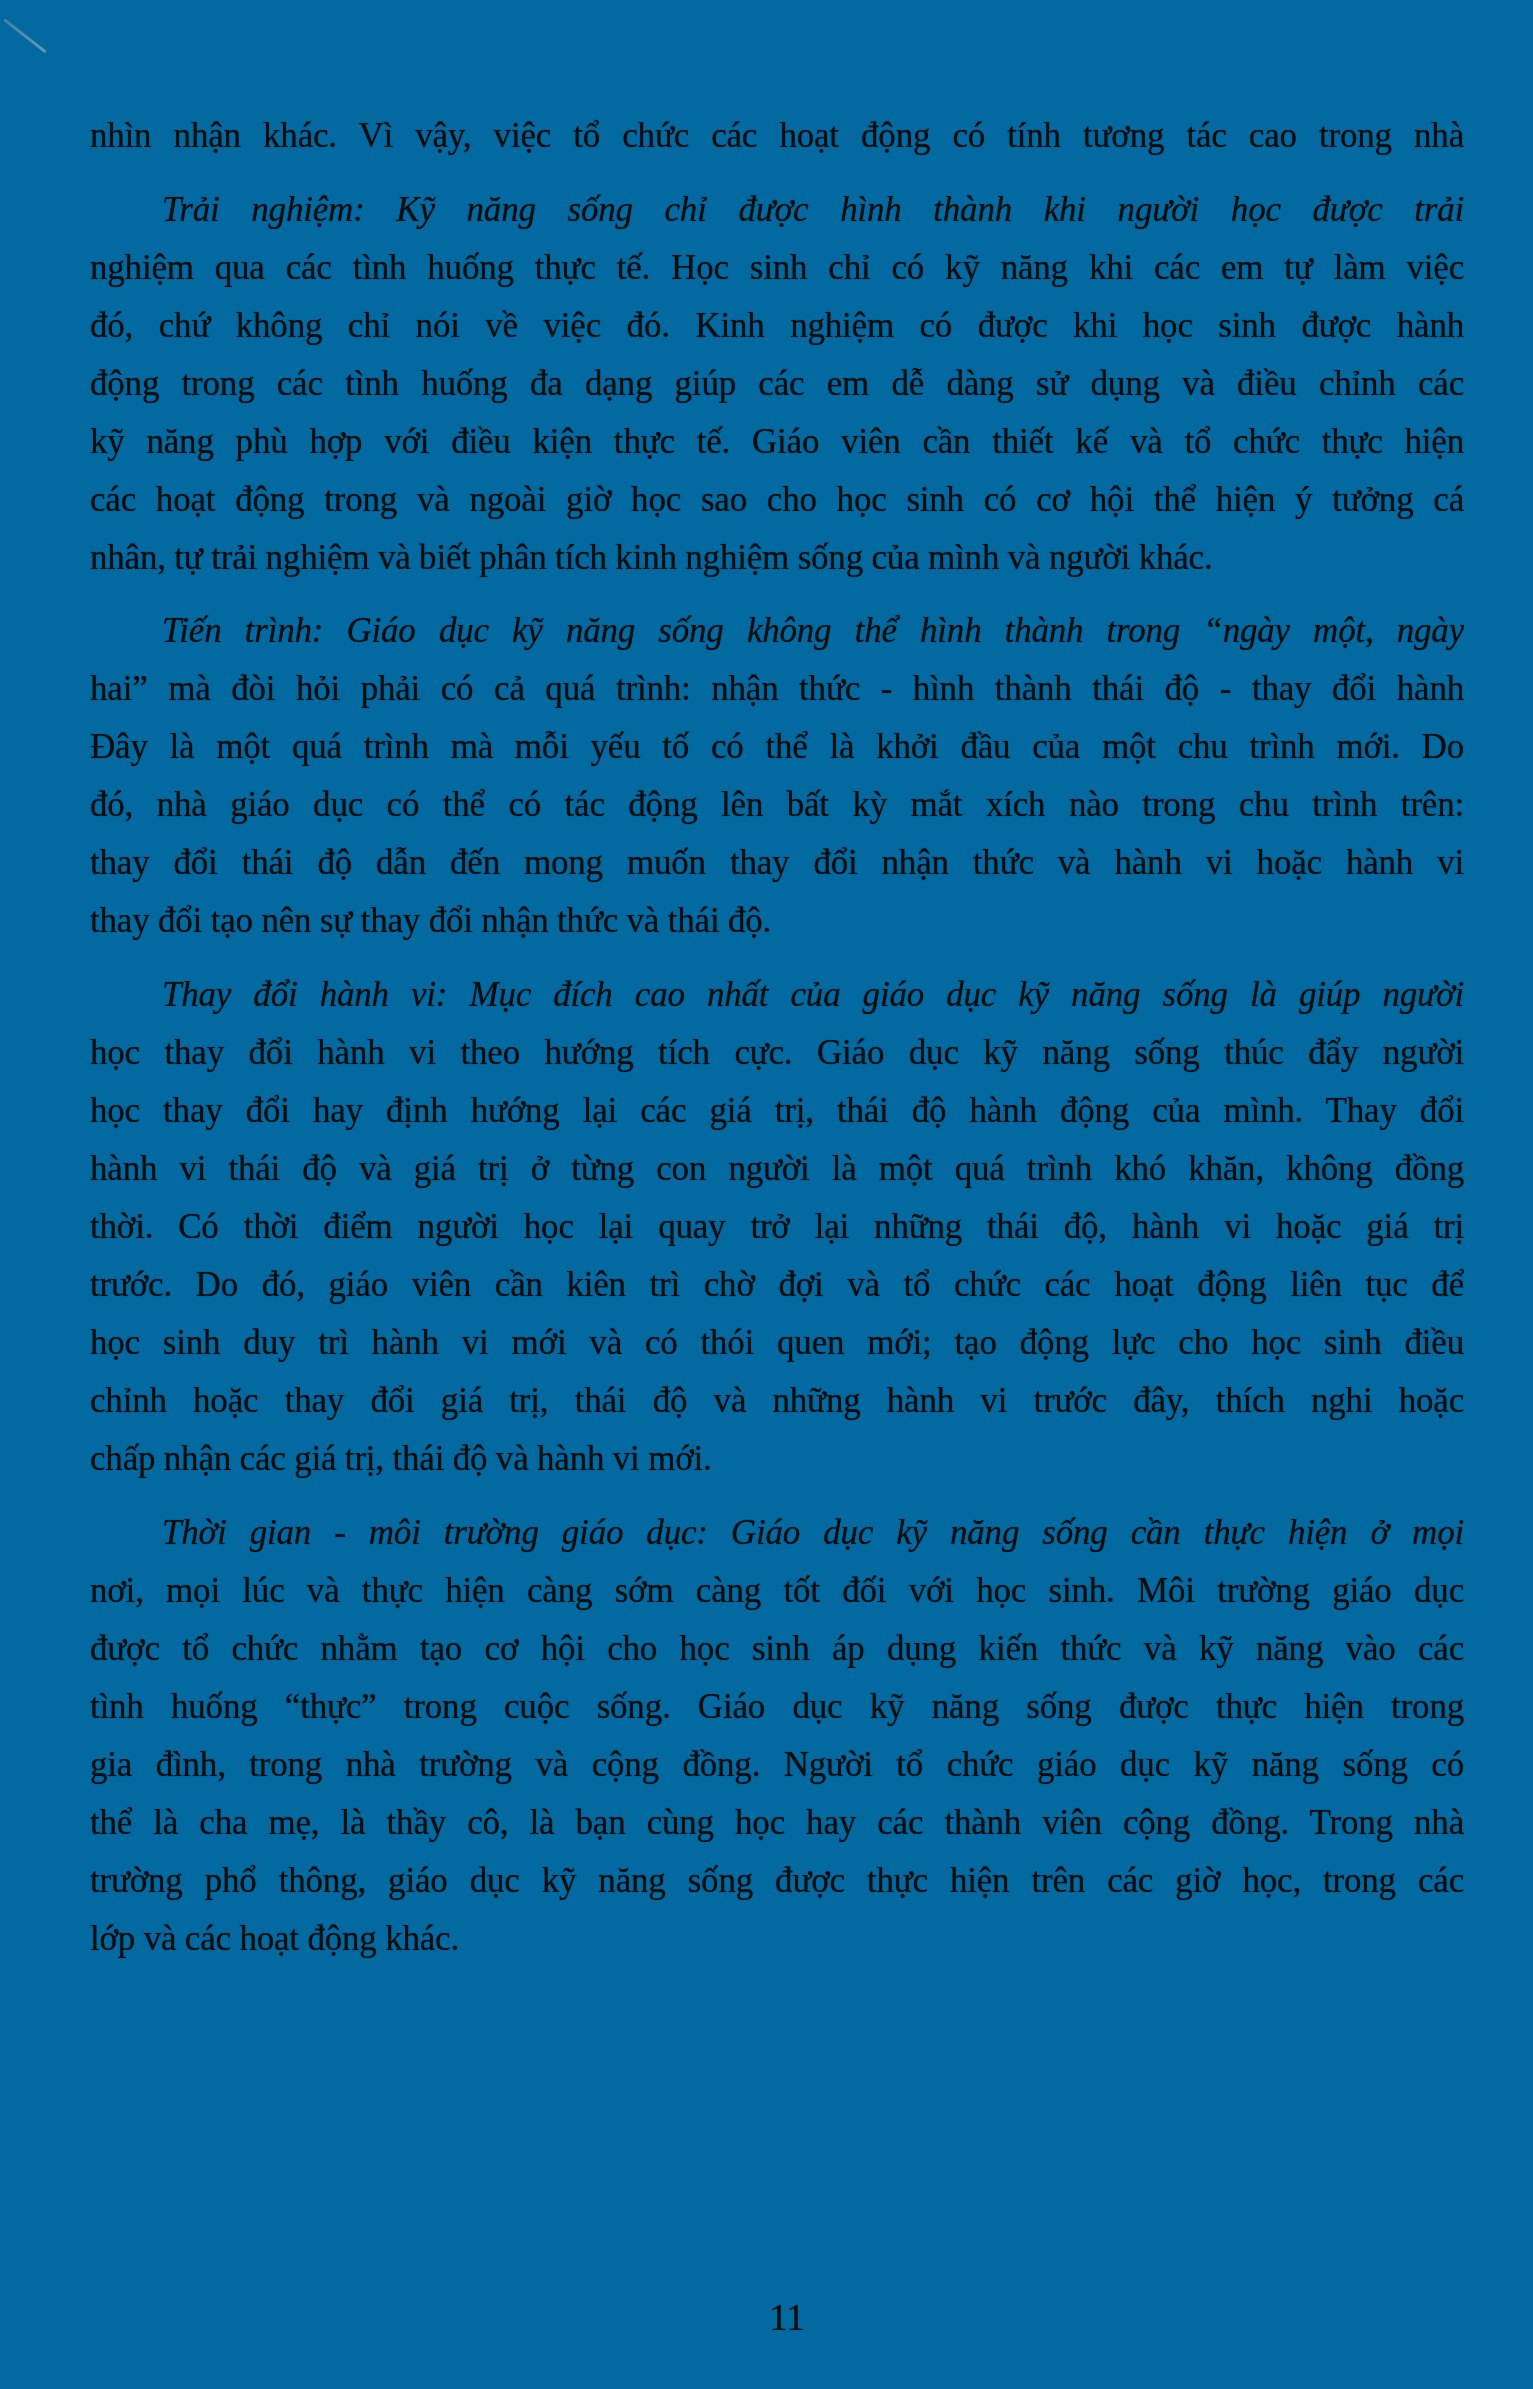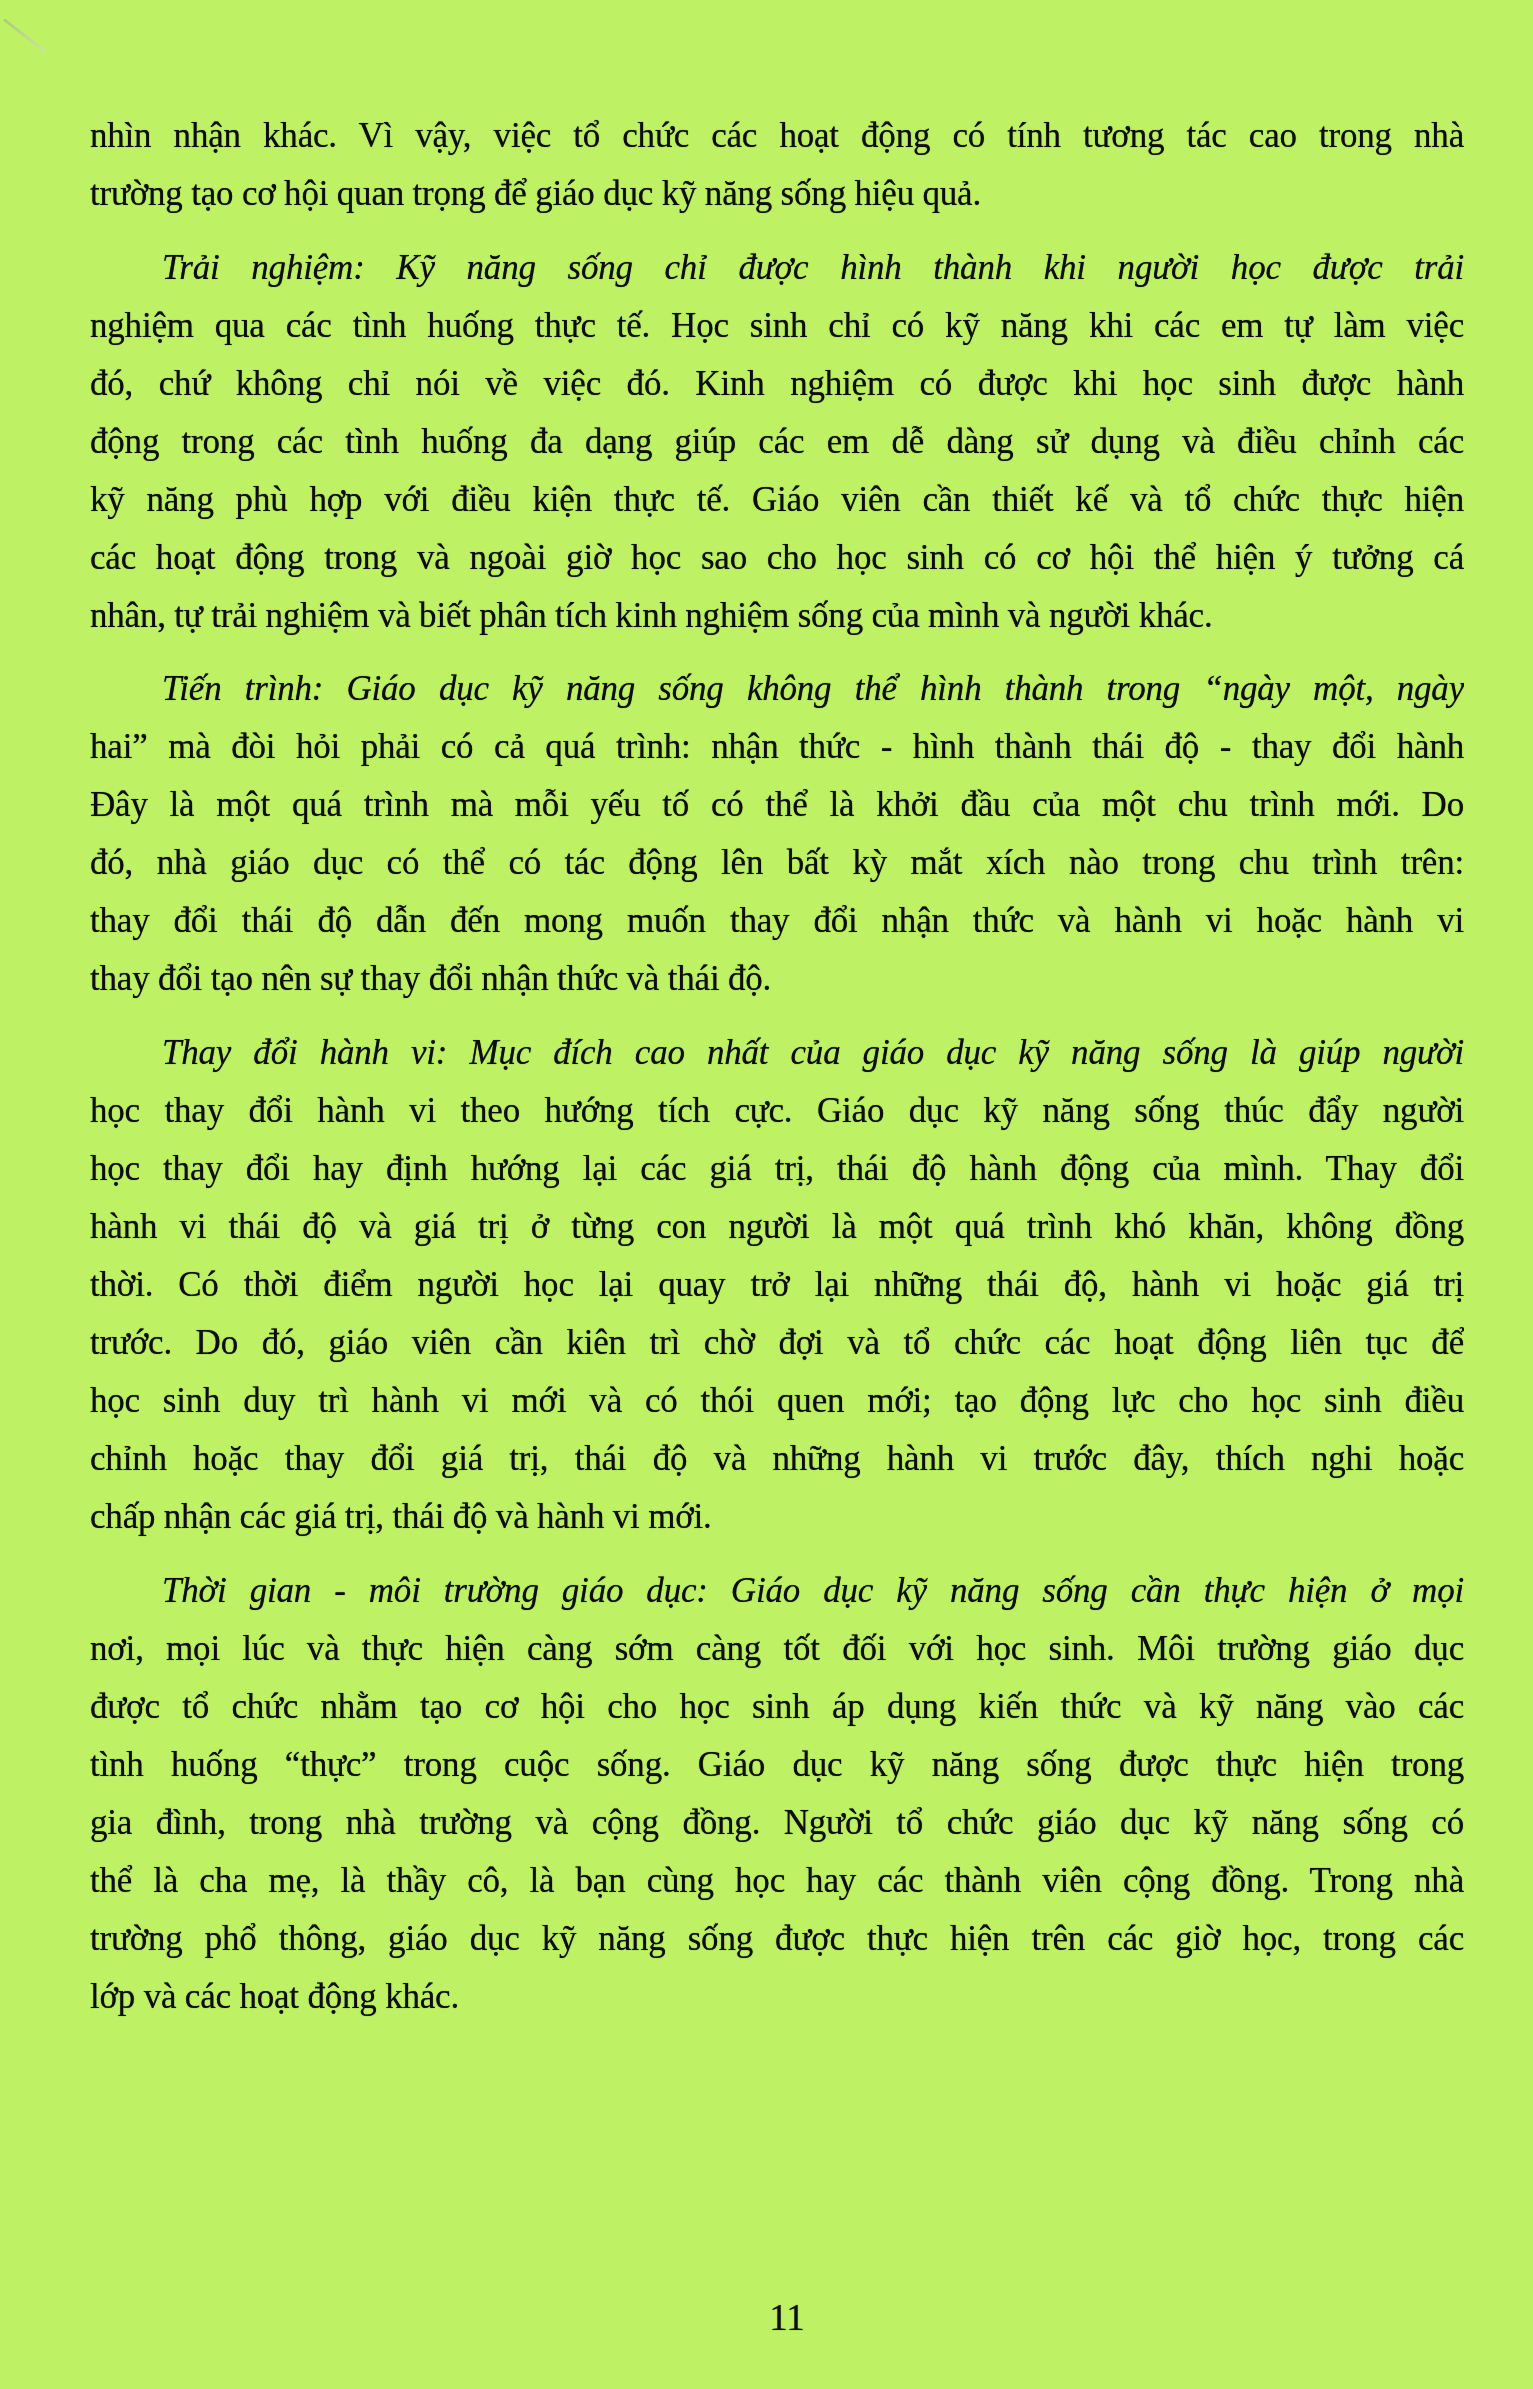--- a/index.html
+++ b/index.html
@@ -4,21 +4,21 @@
 <style>
   html, body {
     margin: 0;
     padding: 0;
     background: #ffffff;
   }
   .page {
     position: relative;
     width: 1534px;
     height: 2389px;
-    background: #bef264;
+    background: #0369a1;
     overflow: hidden;
     font-family: "Liberation Serif", "DejaVu Serif", serif;
     color: #0d0d0d;
   }
   .scan-artifact {
     position: absolute;
     left: 3.7px;
     top: 18.4px;
     width: 53px;
     height: 2.8px;
@@ -75,21 +75,20 @@
 <body>
 
 <div class="page">
 
   <div class="scan-artifact"></div>
 
   <div class="text-block">
 
     <p class="para">
       <span class="ln">nhìn nhận khác. Vì vậy, việc tổ chức các hoạt động có tính tương tác cao trong nhà</span>
-      <span class="ln last">trường tạo cơ hội quan trọng để giáo dục kỹ năng sống hiệu quả.</span>
     </p>
 
     <p class="para">
       <span class="ln ind">Trải nghiệm: Kỹ năng sống chỉ được hình thành khi người học được trải</span>
       <span class="ln">nghiệm qua các tình huống thực tế. Học sinh chỉ có kỹ năng khi các em tự làm việc</span>
       <span class="ln">đó, chứ không chỉ nói về việc đó. Kinh nghiệm có được khi học sinh được hành</span>
       <span class="ln">động trong các tình huống đa dạng giúp các em dễ dàng sử dụng và điều chỉnh các</span>
       <span class="ln">kỹ năng phù hợp với điều kiện thực tế. Giáo viên cần thiết kế và tổ chức thực hiện</span>
       <span class="ln">các hoạt động trong và ngoài giờ học sao cho học sinh có cơ hội thể hiện ý tưởng cá</span>
       <span class="ln last">nhân, tự trải nghiệm và biết phân tích kinh nghiệm sống của mình và người khác.</span>

